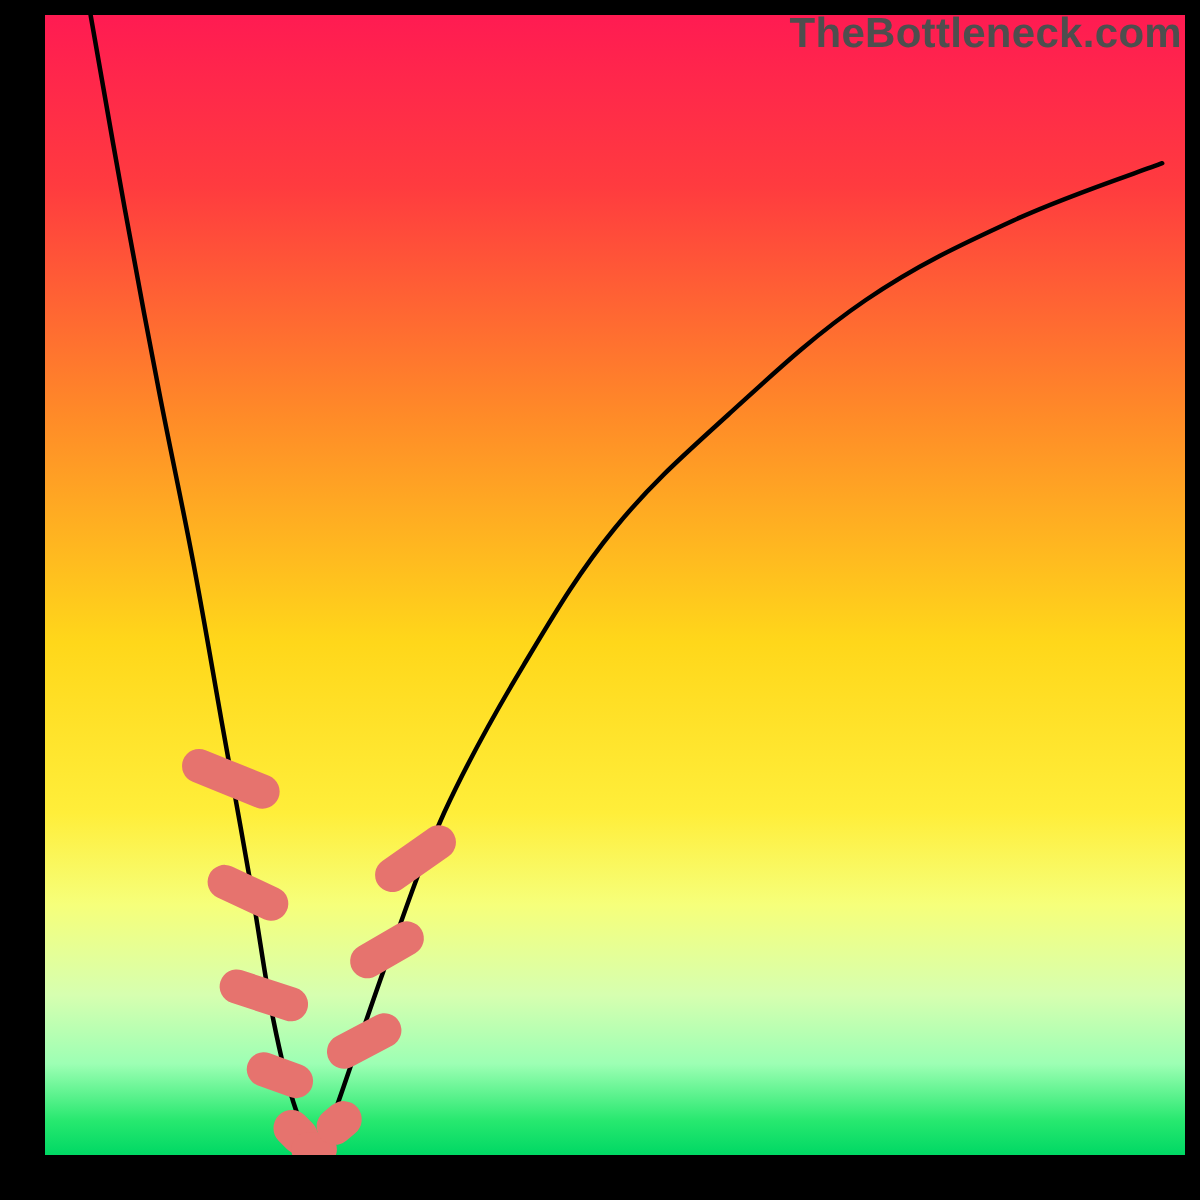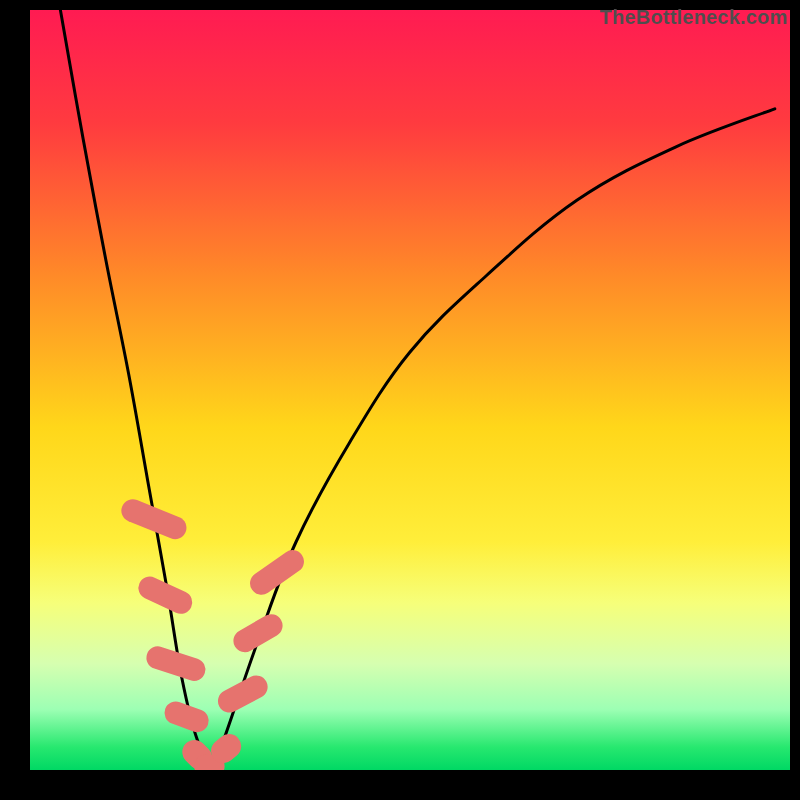--- a/index.html
+++ b/index.html
@@ -22,21 +22,21 @@
     left: 30px;
     top: 10px;
     width: 760px;
     height: 760px;
     overflow: hidden;
   }
   .watermark {
     position: absolute;
     top: 6px;
     right: 12px;
-    font-size: 20px;
+    font-size: 28px;
     font-weight: 600;
     color: #4e4e4e;
     letter-spacing: 0.2px;
     z-index: 20;
   }
   svg { display: block; }
 </style>
 </head>
 <body>
 

